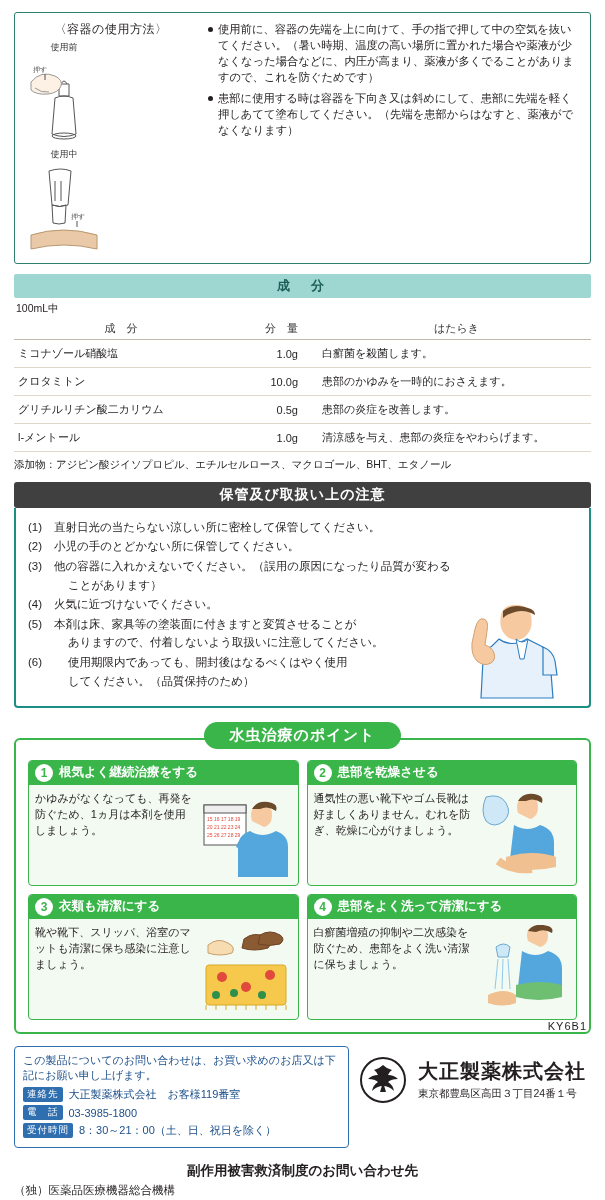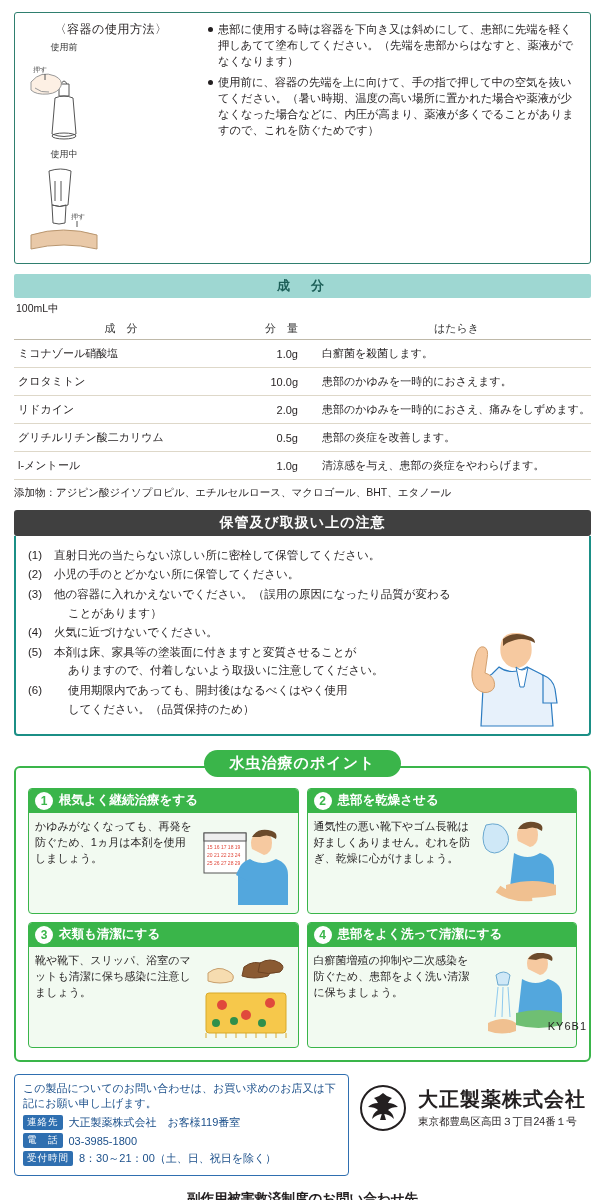--- a/index.html
+++ b/index.html
@@ -158,22 +158,22 @@
             </g>
             <path d="M6 72 q32 -10 66 0 l0 14 q-33 -8 -66 0 z" fill="#e9c9a8" stroke="#b9966f" stroke-width="1"></path>
             <text x="46" y="56" font-size="7" fill="#555">押す</text>
             <path d="M52 58 l0 6" stroke="#555" stroke-width="1"></path>
           </svg>
         </div>
       </div>
     </div>
     <div class="usage-right">
       <ul>
+        <li>使用前に、容器の先端を上に向けて、手の指で押して中の空気を抜いてください。（暑い時期、温度の高い場所に置かれた場合や薬液が少なくなった場合などに、内圧が高まり、薬液が多くでることがありますので、これを防ぐためです）</li>
         <li>患部に使用する時は容器を下向き又は斜めにして、患部に先端を軽く押しあてて塗布してください。（先端を患部からはなすと、薬液がでなくなります）</li>
-        <li>使用前に、容器の先端を上に向けて、手の指で押して中の空気を抜いてください。（暑い時期、温度の高い場所に置かれた場合や薬液が少なくなった場合などに、内圧が高まり、薬液が多くでることがありますので、これを防ぐためです）</li>
       </ul>
     </div>
   </div>
 
   <div>
     <div class="band">成　分</div>
     <div class="sub-note">100mL中</div>
     <table class="ing">
       <thead>
         <tr>
@@ -185,25 +185,20 @@
       <tbody>
         <tr>
           <td class="c1">ミコナゾール硝酸塩</td>
           <td class="c2">1.0g</td>
           <td class="c3">白癬菌を殺菌します。</td>
         </tr>
         <tr>
           <td class="c1">クロタミトン</td>
           <td class="c2">10.0g</td>
           <td class="c3">患部のかゆみを一時的におさえます。</td>
-        </tr>
-        <tr>
-          <td class="c1">リドカイン</td>
-          <td class="c2">2.0g</td>
-          <td class="c3">患部のかゆみを一時的におさえ、痛みをしずめます。</td>
         </tr>
         <tr>
           <td class="c1">グリチルリチン酸二カリウム</td>
           <td class="c2">0.5g</td>
           <td class="c3">患部の炎症を改善します。</td>
         </tr>
         <tr>
           <td class="c1">l-メントール</td>
           <td class="c2">1.0g</td>
           <td class="c3">清涼感を与え、患部の炎症をやわらげます。</td>

